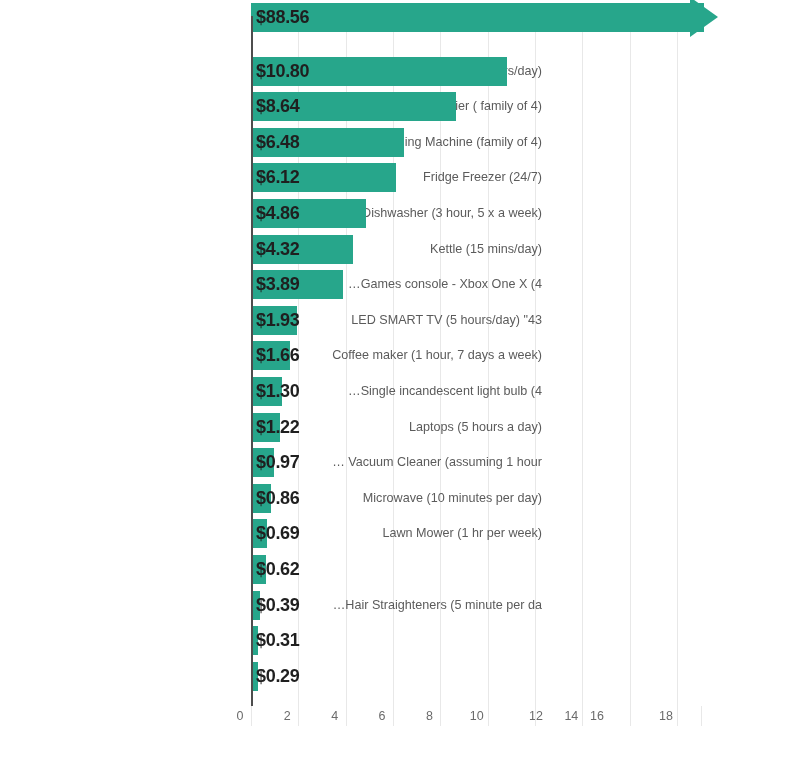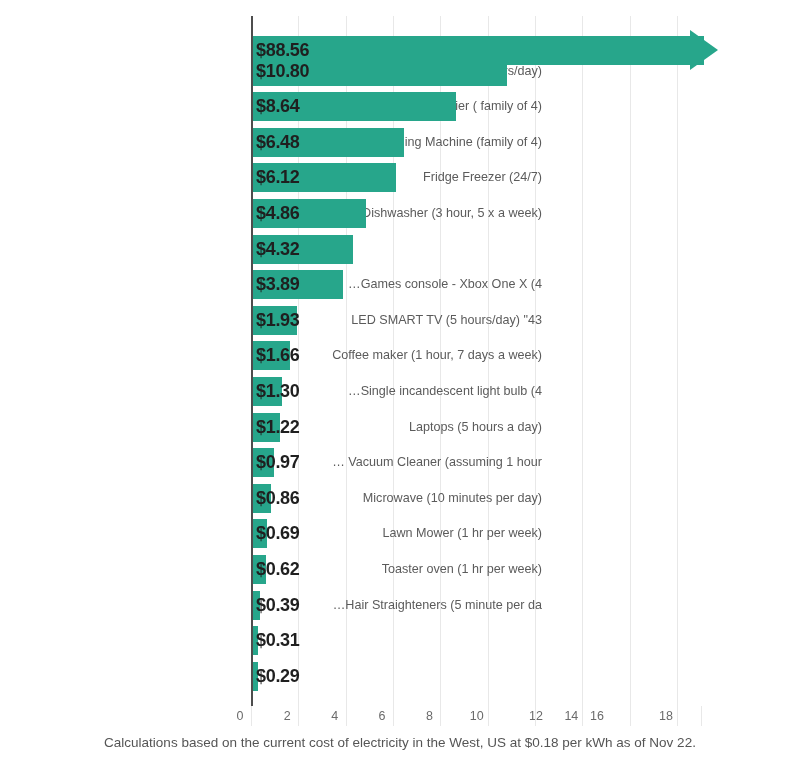--- a/index.html
+++ b/index.html
@@ -161,21 +161,21 @@
       <div class="gridline" style="left: 189.36px;"></div>
       <div class="gridline" style="left: 236.7px;"></div>
       <div class="gridline" style="left: 284.04px;"></div>
       <div class="gridline" style="left: 331.38px;"></div>
       <div class="gridline" style="left: 378.72px;"></div>
       <div class="gridline" style="left: 426.06px;"></div>
     </div>
   <div id="axis-line"></div>
 
   <div id="rows-layer">
-      <div class="row" style="top: 36px; padding-left: 8px;">
+      <div class="row" style="top: 3px; padding-left: 8px;">
         <div class="cat-label">Air Con (8 hours/day)</div>
         <div class="bar overflow" style="width: 467px;">
           <div class="bar-body"></div>
           <div class="bar-arrow"></div>
         </div>
         <div class="value-label">$88.56</div>
       </div>
       <div class="row" style="top: 56.6px;">
         <div class="cat-label">Electric heater (2 hours/day)</div>
         <div class="bar" style="width: 255.636px;"></div>
@@ -195,20 +195,21 @@
         <div class="cat-label">Fridge Freezer (24/7)</div>
         <div class="bar" style="width: 144.86px;"></div>
         <div class="value-label">$6.12</div>
       </div>
       <div class="row" style="top: 199px;">
         <div class="cat-label">Dishwasher (3 hour, 5 x a week)</div>
         <div class="bar" style="width: 115.036px;"></div>
         <div class="value-label">$4.86</div>
       </div>
       <div class="row" style="top: 234.6px;">
+        <div class="cat-label">Kettle (15 mins/day)</div>
         <div class="bar" style="width: 102.254px;"></div>
         <div class="value-label">$4.32</div>
       </div>
       <div class="row" style="top: 270.2px;">
         <div class="cat-label">Games console - Xbox One X (4…</div>
         <div class="bar" style="width: 92.0763px;"></div>
         <div class="value-label">$3.89</div>
       </div>
       <div class="row" style="top: 305.8px;">
         <div class="cat-label">43" LED SMART TV (5 hours/day)</div>
@@ -239,21 +240,20 @@
         <div class="cat-label">Microwave (10 minutes per day)</div>
         <div class="bar" style="width: 20.3562px;"></div>
         <div class="value-label">$0.86</div>
       </div>
       <div class="row" style="top: 519.4px;">
         <div class="cat-label">Lawn Mower (1 hr per week)</div>
         <div class="bar" style="width: 16.3323px;"></div>
         <div class="value-label">$0.69</div>
       </div>
       <div class="row" style="top: 555px;">
-        <div class="cat-label">Toaster oven (1 hr per week)</div>
         <div class="bar" style="width: 14.6754px;"></div>
         <div class="value-label">$0.62</div>
       </div>
       <div class="row" style="top: 590.6px;">
         <div class="cat-label">Hair Straighteners (5 minute per da…</div>
         <div class="bar" style="width: 9.2313px;"></div>
         <div class="value-label">$0.39</div>
       </div>
       <div class="row" style="top: 626.2px;">
         <div class="bar" style="width: 7.3377px;"></div>
@@ -282,15 +282,14 @@
       <div class="tick-sep" style="left: 535.04px;"></div>
       <div class="tick-label" style="left: 571.38px;">14</div>
       <div class="tick-sep" style="left: 582.38px;"></div>
       <div class="tick-label" style="left: 597px;">16</div>
       <div class="tick-sep" style="left: 629.72px;"></div>
       <div class="tick-label" style="left: 666.06px;">18</div>
       <div class="tick-sep" style="left: 677.06px;"></div>
       <div class="tick-sep" style="left: 700.73px;"></div>
     </div>
 
-  <div id="footnote">Calculations based on the current cost of electricity in the West, US at $0.18 per kWh as of Nov 22.</div>
 
 </div>
 
 </body></html>

